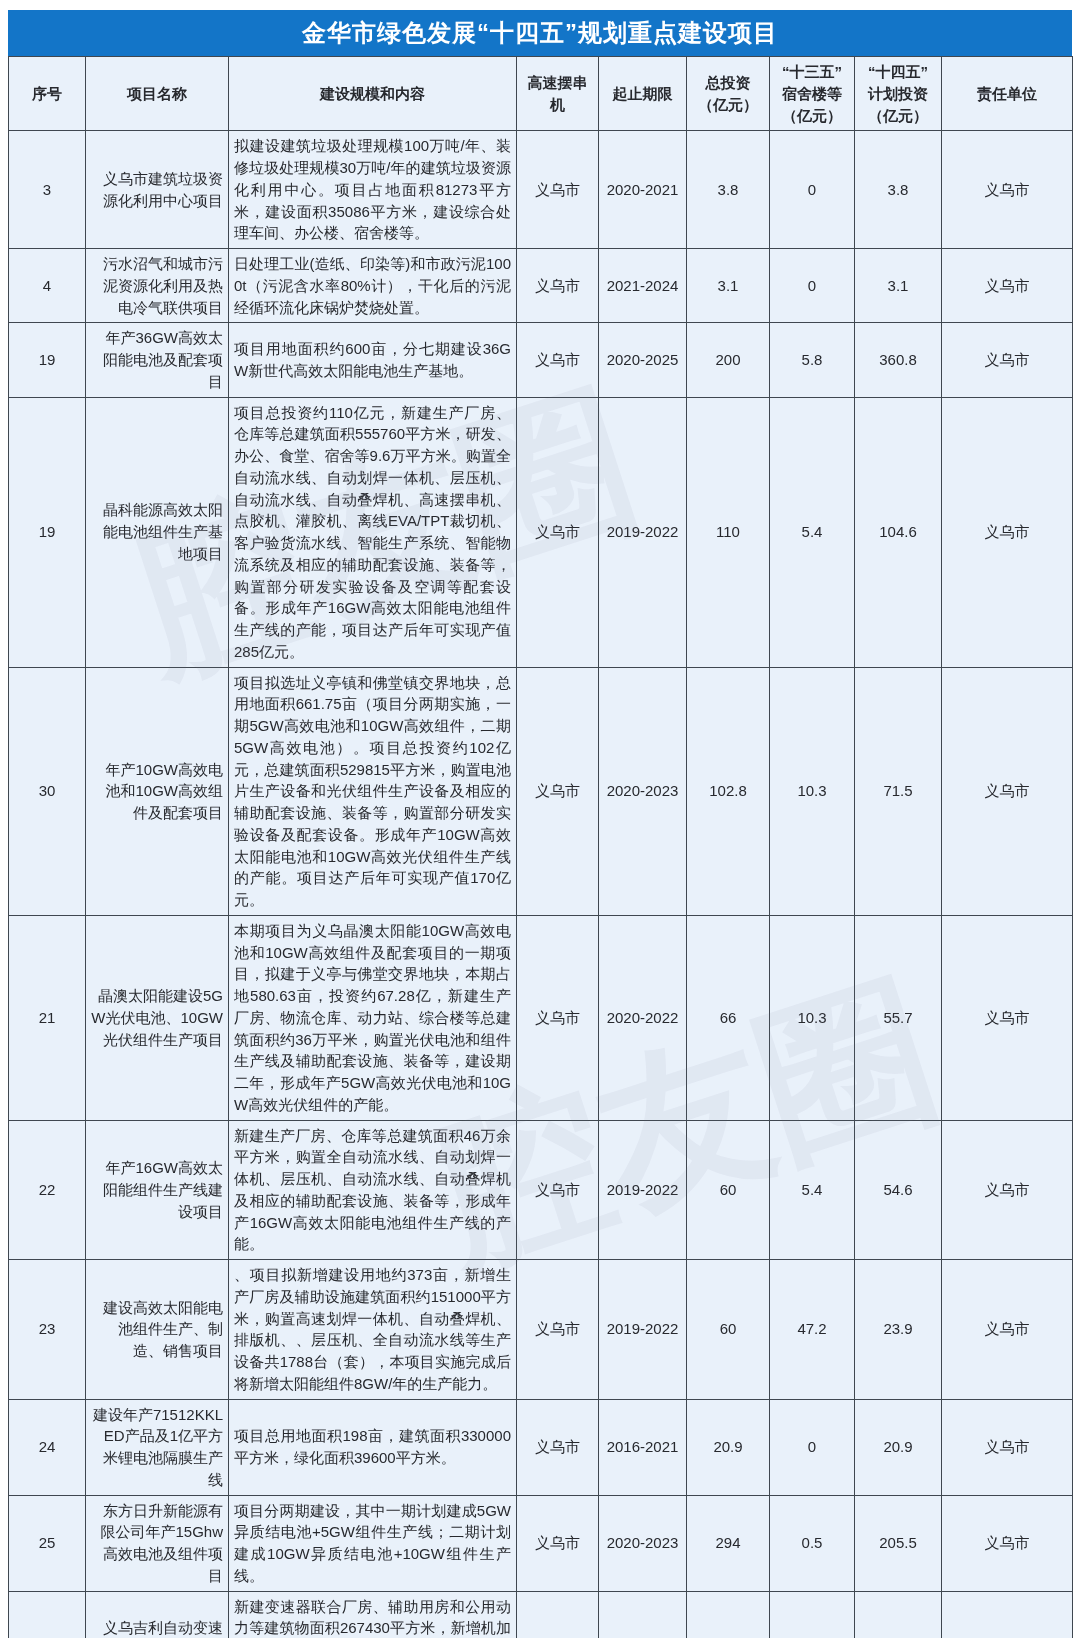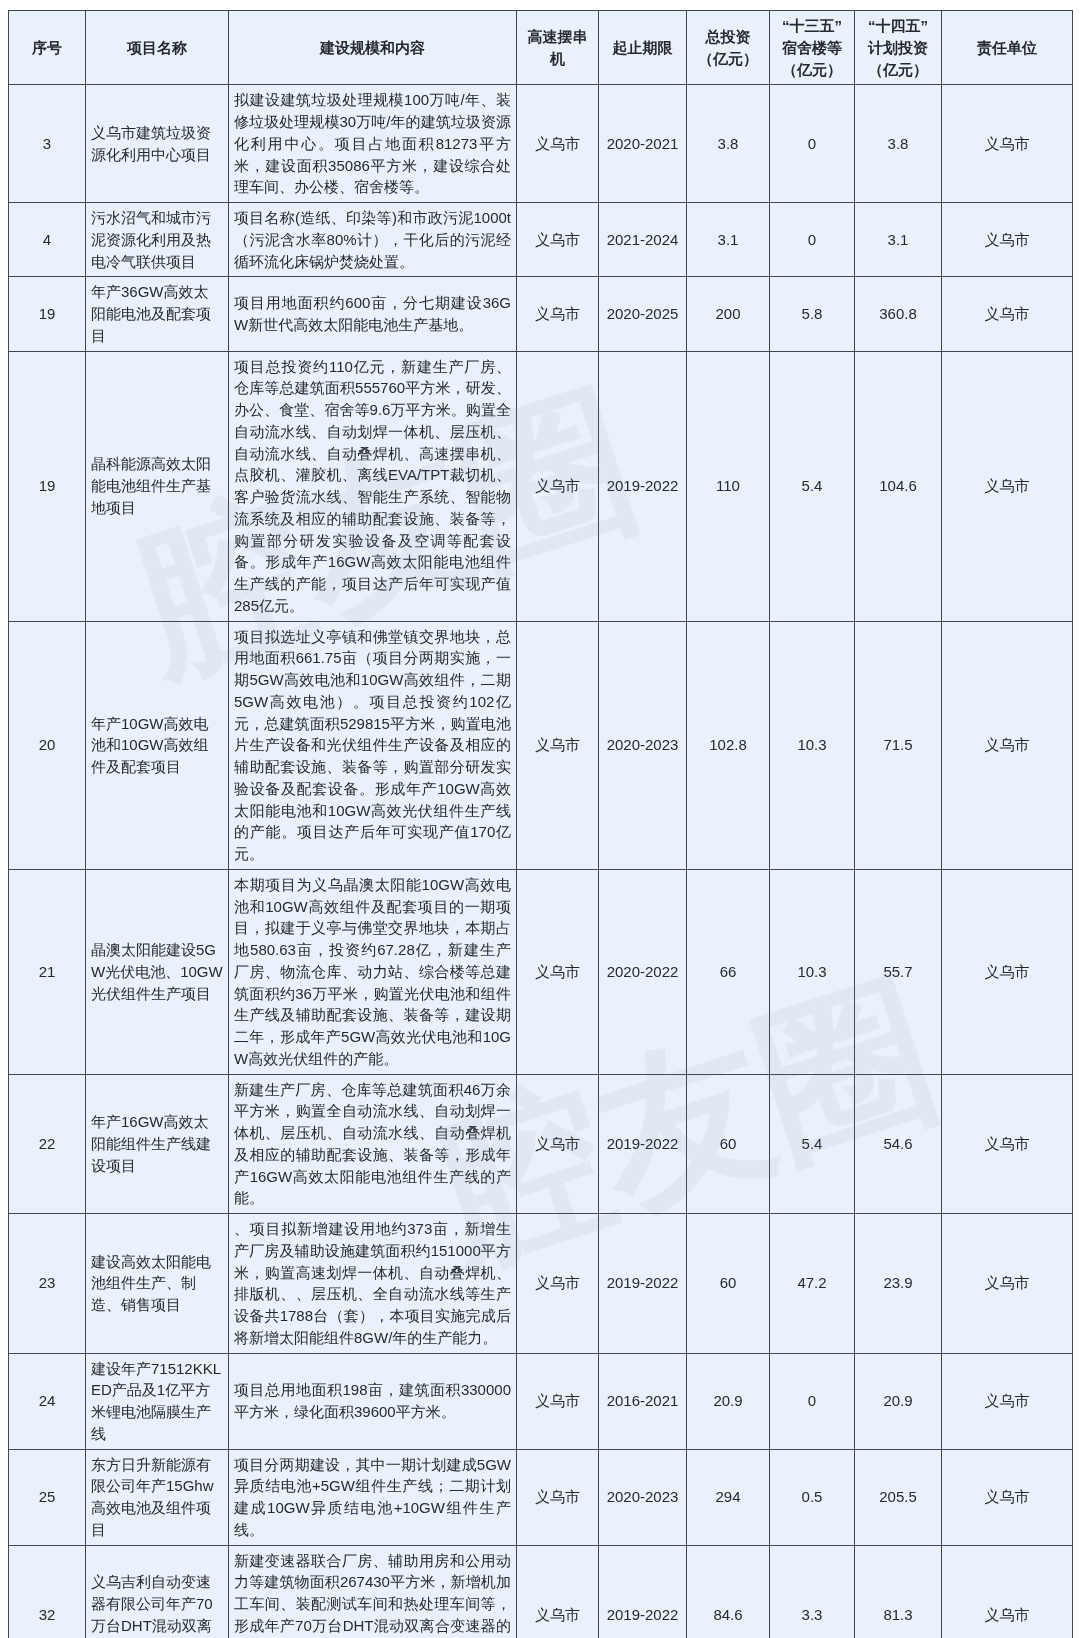--- a/index.html
+++ b/index.html
@@ -52,21 +52,21 @@
   table.projects th{
     font-weight:bold;
     text-align:center;
     white-space:pre-line;
     height:60px;
     font-size:15px;
   }
   td.c-no, td.c-loc, td.c-period, td.c-total, td.c-done, td.c-plan, td.c-unit{
     text-align:center;
   }
-  td.c-name{text-align:left;}
+  td.c-name{text-align:right;}
   td.c-content{text-align:justify;padding:6px 8px;}
   
   col.w-no{width:77px;}
   col.w-name{width:143px;}
   col.w-content{width:288px;}
   col.w-loc{width:82px;}
   col.w-period{width:88px;}
   col.w-total{width:83px;}
   col.w-done{width:85px;}
   col.w-plan{width:87px;}
@@ -82,20 +82,21 @@
     white-space:nowrap;
     z-index:5;
   }
   .wm1{left:130px;top:420px;}
   .wm2{left:430px;top:1010px;}
 </style>
 </head>
 <body>
 
 <div class="page">
+  <div class="banner">金华市绿色发展“十四五”规划重点建设项目</div>
 
   <table class="projects">
     <colgroup>
       <col class="w-no">
         <col class="w-name">
         <col class="w-content">
         <col class="w-loc">
       <col class="w-period">
         <col class="w-total">
         <col class="w-done">
@@ -128,21 +129,21 @@
           <td class="c-loc">义乌市</td>
           <td class="c-period">2020-2021</td>
           <td class="c-total">3.8</td>
           <td class="c-done">0</td>
           <td class="c-plan">3.8</td>
           <td class="c-unit">义乌市</td>
         </tr>
         <tr style="height: 68px;">
           <td class="c-no">4</td>
           <td class="c-name">污水沼气和城市污泥资源化利用及热电冷气联供项目</td>
-          <td class="c-content">项目名称(造纸、印染等)和市政污泥1000t（污泥含水率80%计），干化后的污泥经循环流化床锅炉焚烧处置。</td>
+          <td class="c-content">日处理工业(造纸、印染等)和市政污泥1000t（污泥含水率80%计），干化后的污泥经循环流化床锅炉焚烧处置。</td>
           <td class="c-loc">义乌市</td>
           <td class="c-period">2021-2024</td>
           <td class="c-total">3.1</td>
           <td class="c-done">0</td>
           <td class="c-plan">3.1</td>
           <td class="c-unit">义乌市</td>
         </tr>
         <tr style="height: 55px;">
           <td class="c-no">19</td>
           <td class="c-name">年产36GW高效太阳能电池及配套项目</td>
@@ -159,21 +160,21 @@
           <td class="c-name">晶科能源高效太阳能电池组件生产基地项目</td>
           <td class="c-content">项目总投资约110亿元，新建生产厂房、仓库等总建筑面积555760平方米，研发、办公、食堂、宿舍等9.6万平方米。购置全自动流水线、自动划焊一体机、层压机、自动流水线、自动叠焊机、高速摆串机、点胶机、灌胶机、离线EVA/TPT裁切机、客户验货流水线、智能生产系统、智能物流系统及相应的辅助配套设施、装备等，购置部分研发实验设备及空调等配套设备。形成年产16GW高效太阳能电池组件生产线的产能，项目达产后年可实现产值285亿元。</td>
           <td class="c-loc">义乌市</td>
           <td class="c-period">2019-2022</td>
           <td class="c-total">110</td>
           <td class="c-done">5.4</td>
           <td class="c-plan">104.6</td>
           <td class="c-unit">义乌市</td>
         </tr>
         <tr style="height: 184px;">
-          <td class="c-no">20</td>
+          <td class="c-no">30</td>
           <td class="c-name">年产10GW高效电池和10GW高效组件及配套项目</td>
           <td class="c-content">项目拟选址义亭镇和佛堂镇交界地块，总用地面积661.75亩（项目分两期实施，一期5GW高效电池和10GW高效组件，二期5GW高效电池）。项目总投资约102亿元，总建筑面积529815平方米，购置电池片生产设备和光伏组件生产设备及相应的辅助配套设施、装备等，购置部分研发实验设备及配套设备。形成年产10GW高效太阳能电池和10GW高效光伏组件生产线的产能。项目达产后年可实现产值170亿元。</td>
           <td class="c-loc">义乌市</td>
           <td class="c-period">2020-2023</td>
           <td class="c-total">102.8</td>
           <td class="c-done">10.3</td>
           <td class="c-plan">71.5</td>
           <td class="c-unit">义乌市</td>
         </tr>
         <tr style="height: 168px;">

